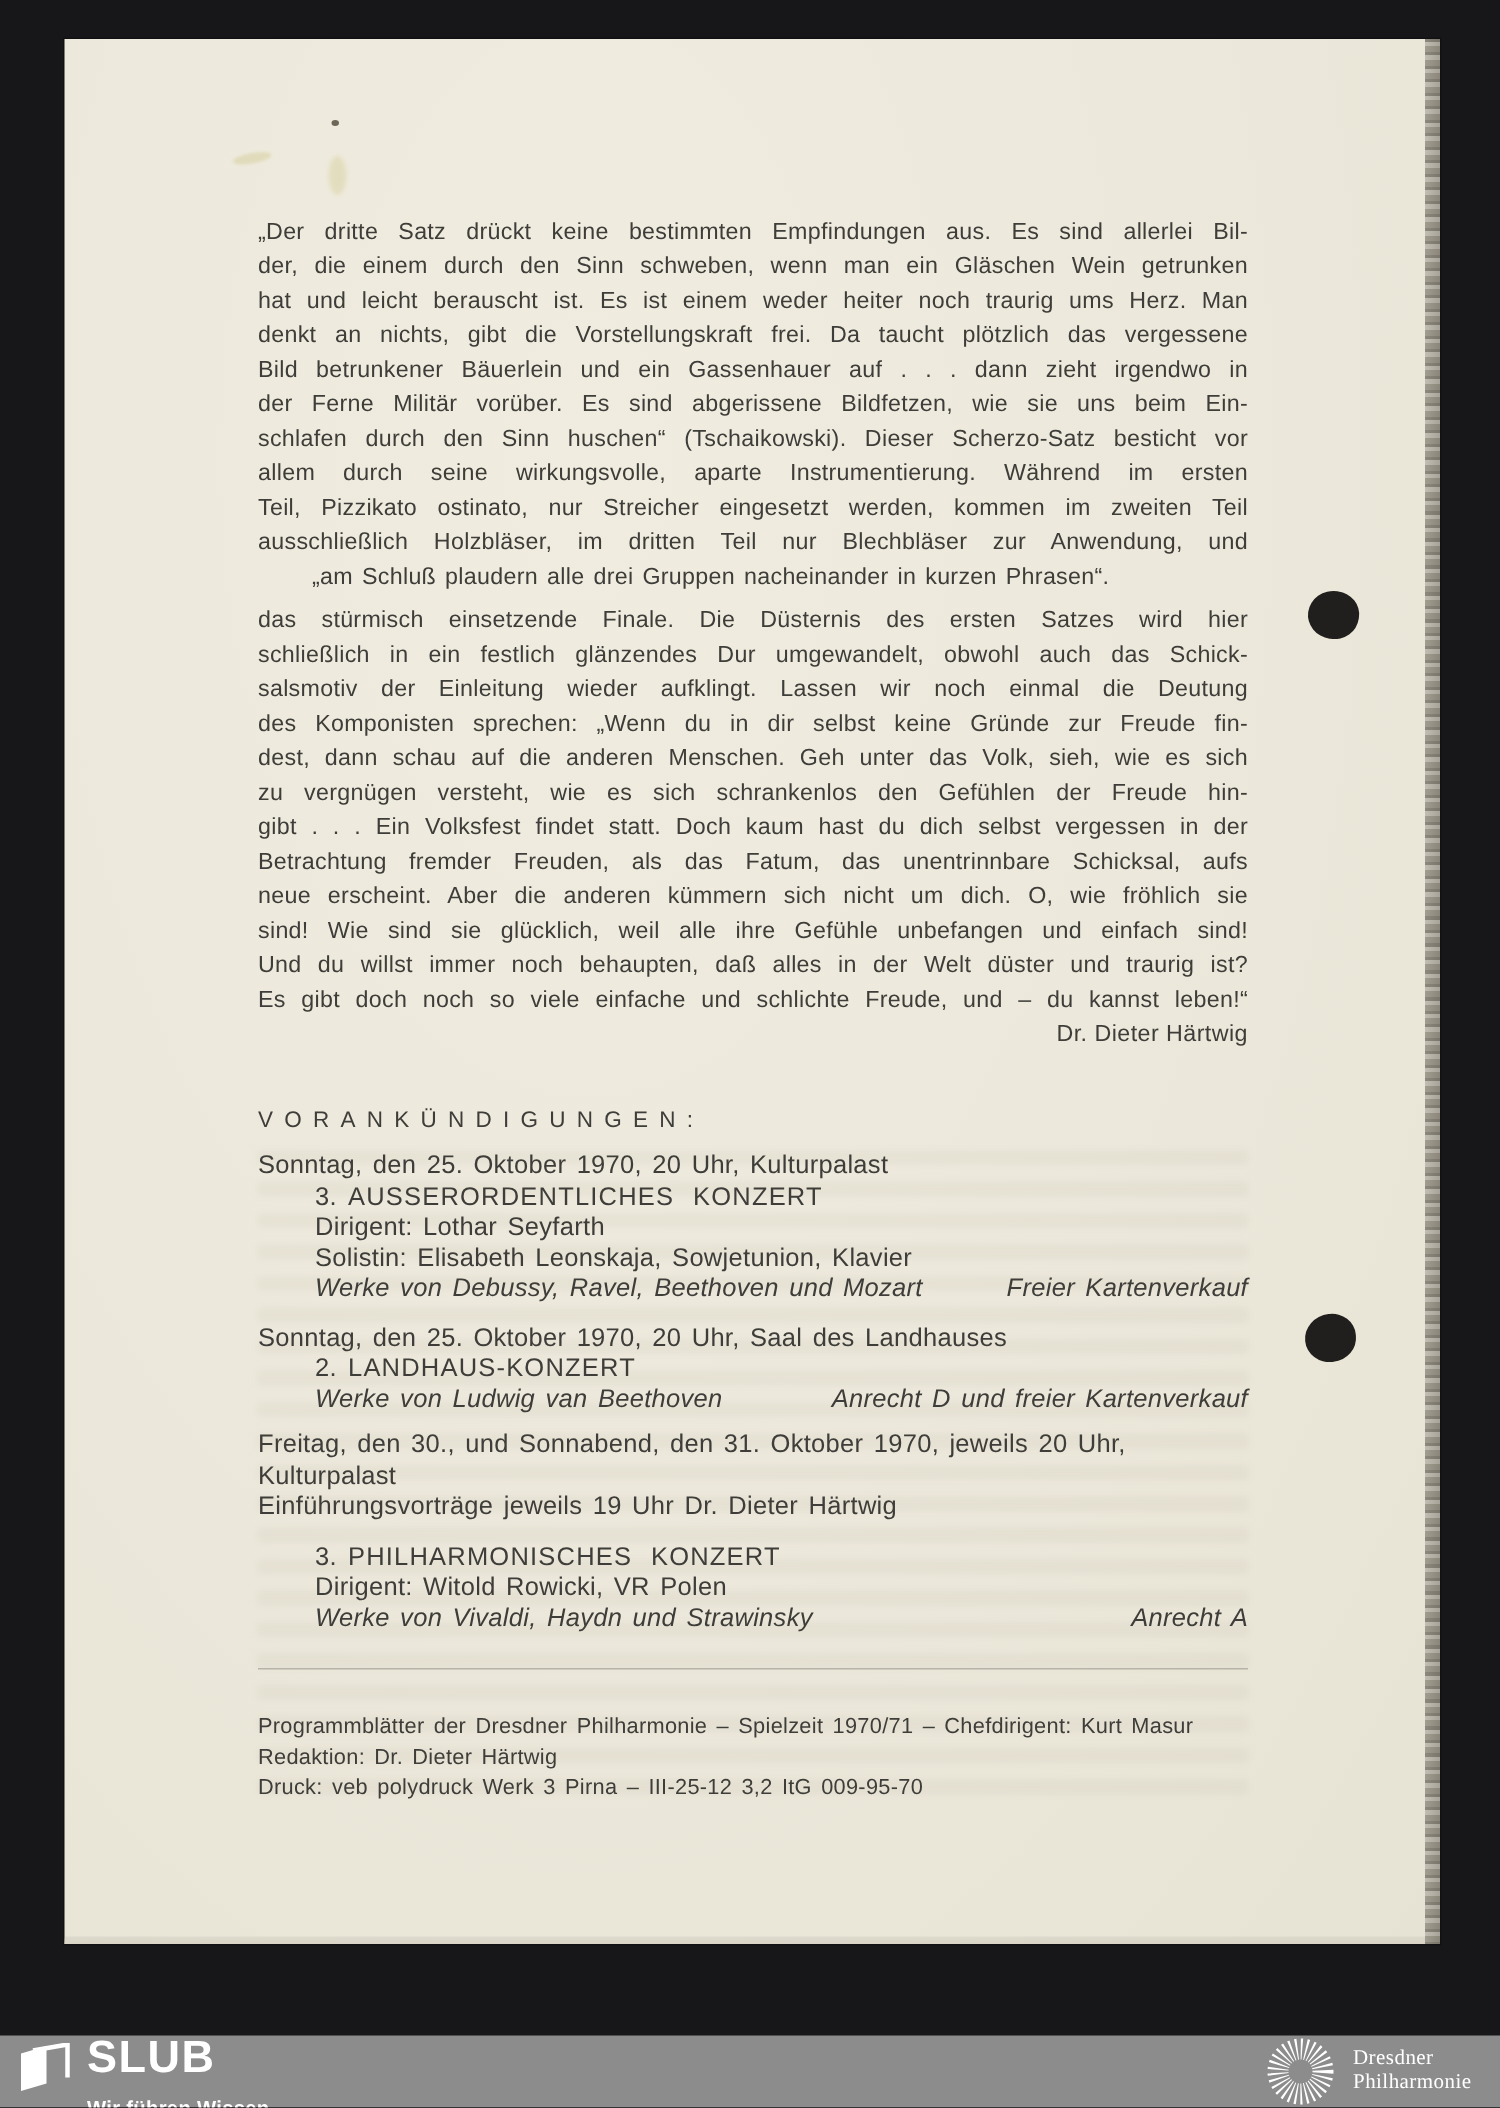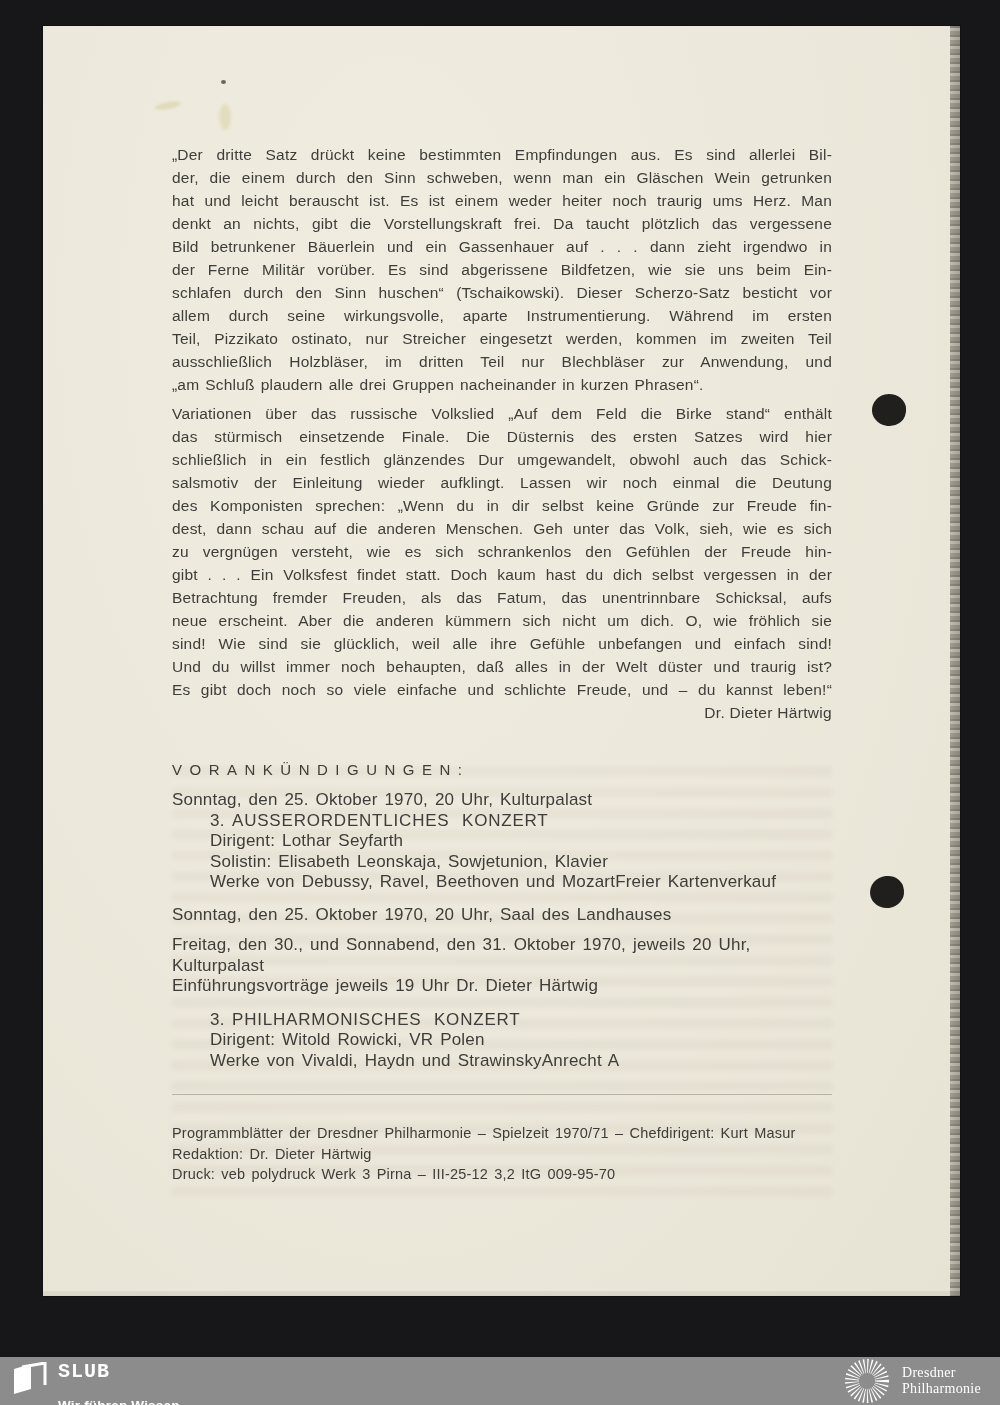--- a/index.html
+++ b/index.html
@@ -43,53 +43,53 @@
 
   
   .content {
     position:absolute; left:129px; top:0; width:660px;
     color:#3e3d39;
   }
   .para {
     font-size:15.5px; line-height:23px; letter-spacing:.2px; word-spacing:1.5px;
   }
   .para .line { text-align:justify; text-align-last:justify; white-space:normal; }
-  .para.short-last .line.last { text-align-last:left; }
+  .para.short-last .line.last { text-align-last:left;margin-left:36px; }
   .para-1 { margin-top:117px; }
   .para-2 { margin-top:6px; }
   .signature { font-size:15.5px; line-height:23px; text-align:right; letter-spacing:.3px; }
 
   .ann-heading {
     margin-top:37px;
     font-size:15px; letter-spacing:7.5px; color:#3e3d39;
   }
   .ann { font-size:17px; line-height:20.5px; letter-spacing:.2px; word-spacing:2px; }
   .block { margin-top:12px; }
   .block-3 { margin-top:10px; }
   .block-4 { margin-top:13px; }
   .indent { padding-left:38px; }
   .title-line .num { display:inline-block; min-width:22px; }
   .title-line .ctitle { letter-spacing:.8px; word-spacing:7px; }
-  .works-line { display:flex; justify-content:flex-start; }
+  .works-line { display:flex; justify-content:space-between;font-style:italic; }
 
   .rule { margin-top:23px; border-top:1px solid #b7b3a6; height:0; }
 
   .imprint { margin-top:28px; font-size:14.5px; line-height:20.5px; letter-spacing:.2px; word-spacing:2px; }
 
   
   .bottom-bar {
     position:absolute; left:0; right:0; bottom:0; height:48px;
     background:#8c8c8c; color:#ffffff;
   }
   .slub { position:absolute; left:12px; top:2px; display:flex; align-items:flex-start; cursor:pointer; }
   .slub-icon { margin-top:3px; }
   .slub-text { margin-left:10px; }
   .slub-name {
-    font-family:Liberation Mono, monospace; font-weight:bold;
-    font-size:20px; line-height:26px; letter-spacing:1px;
+    font-family:Liberation Sans, sans-serif; font-weight:bold;
+    font-size:30px; line-height:26px; letter-spacing:1px;
   }
   .slub-tagline { font-size:13.5px; font-weight:bold; line-height:15px; margin-top:13px; letter-spacing:.2px; }
 
   .phil { position:absolute; left:843px; top:1px; display:flex; align-items:center; }
   .phil-text {
     margin-left:11px; font-family:"Liberation Serif", serif;
     font-size:14px; line-height:16.5px; letter-spacing:.3px;
   }
 </style>
 </head>
@@ -115,21 +115,20 @@
         <div class="line">Bild betrunkener Bäuerlein und ein Gassenhauer auf . . . dann zieht irgendwo in</div>
         <div class="line">der Ferne Militär vorüber. Es sind abgerissene Bildfetzen, wie sie uns beim Ein-</div>
         <div class="line">schlafen durch den Sinn huschen“ (Tschaikowski). Dieser Scherzo-Satz besticht vor</div>
         <div class="line">allem durch seine wirkungsvolle, aparte Instrumentierung. Während im ersten</div>
         <div class="line">Teil, Pizzikato ostinato, nur Streicher eingesetzt werden, kommen im zweiten Teil</div>
         <div class="line">ausschließlich Holzbläser, im dritten Teil nur Blechbläser zur Anwendung, und</div>
         <div class="line last">„am Schluß plaudern alle drei Gruppen nacheinander in kurzen Phrasen“.</div>
       </div>
 
     <div class="para para-2">
-        <div class="line">Variationen über das russische Volkslied „Auf dem Feld die Birke stand“ enthält</div>
         <div class="line">das stürmisch einsetzende Finale. Die Düsternis des ersten Satzes wird hier</div>
         <div class="line">schließlich in ein festlich glänzendes Dur umgewandelt, obwohl auch das Schick-</div>
         <div class="line">salsmotiv der Einleitung wieder aufklingt. Lassen wir noch einmal die Deutung</div>
         <div class="line">des Komponisten sprechen: „Wenn du in dir selbst keine Gründe zur Freude fin-</div>
         <div class="line">dest, dann schau auf die anderen Menschen. Geh unter das Volk, sieh, wie es sich</div>
         <div class="line">zu vergnügen versteht, wie es sich schrankenlos den Gefühlen der Freude hin-</div>
         <div class="line">gibt . . . Ein Volksfest findet statt. Doch kaum hast du dich selbst vergessen in der</div>
         <div class="line">Betrachtung fremder Freuden, als das Fatum, das unentrinnbare Schicksal, aufs</div>
         <div class="line">neue erscheint. Aber die anderen kümmern sich nicht um dich. O, wie fröhlich sie</div>
         <div class="line">sind! Wie sind sie glücklich, weil alle ihre Gefühle unbefangen und einfach sind!</div>
@@ -151,20 +150,29 @@
         <div>Solistin: Elisabeth Leonskaja, Sowjetunion, Klavier</div>
         <div class="works-line">
           <span>Werke von Debussy, Ravel, Beethoven und Mozart</span>
           <span>Freier Kartenverkauf</span>
         </div>
       </div>
     </section>
 
     <section class="ann block block-2">
       <div>Sonntag, den 25. Oktober 1970, 20 Uhr, Saal des Landhauses</div>
+      <div class="indent">
+        <div class="title-line">
+          <span class="num">2.</span><span class="ctitle">LANDHAUS-KONZERT</span>
+        </div>
+        <div class="works-line">
+          <span>Werke von Ludwig van Beethoven</span>
+          <span>Anrecht D und freier Kartenverkauf</span>
+        </div>
+      </div>
     </section>
 
     <section class="ann block block-3">
       <div>Freitag, den 30., und Sonnabend, den 31. Oktober 1970, jeweils 20 Uhr, Kulturpalast</div>
       <div>Einführungsvorträge jeweils 19 Uhr Dr. Dieter Härtwig</div>
     </section>
 
     <section class="ann block block-4">
       <div class="indent">
         <div class="title-line">

